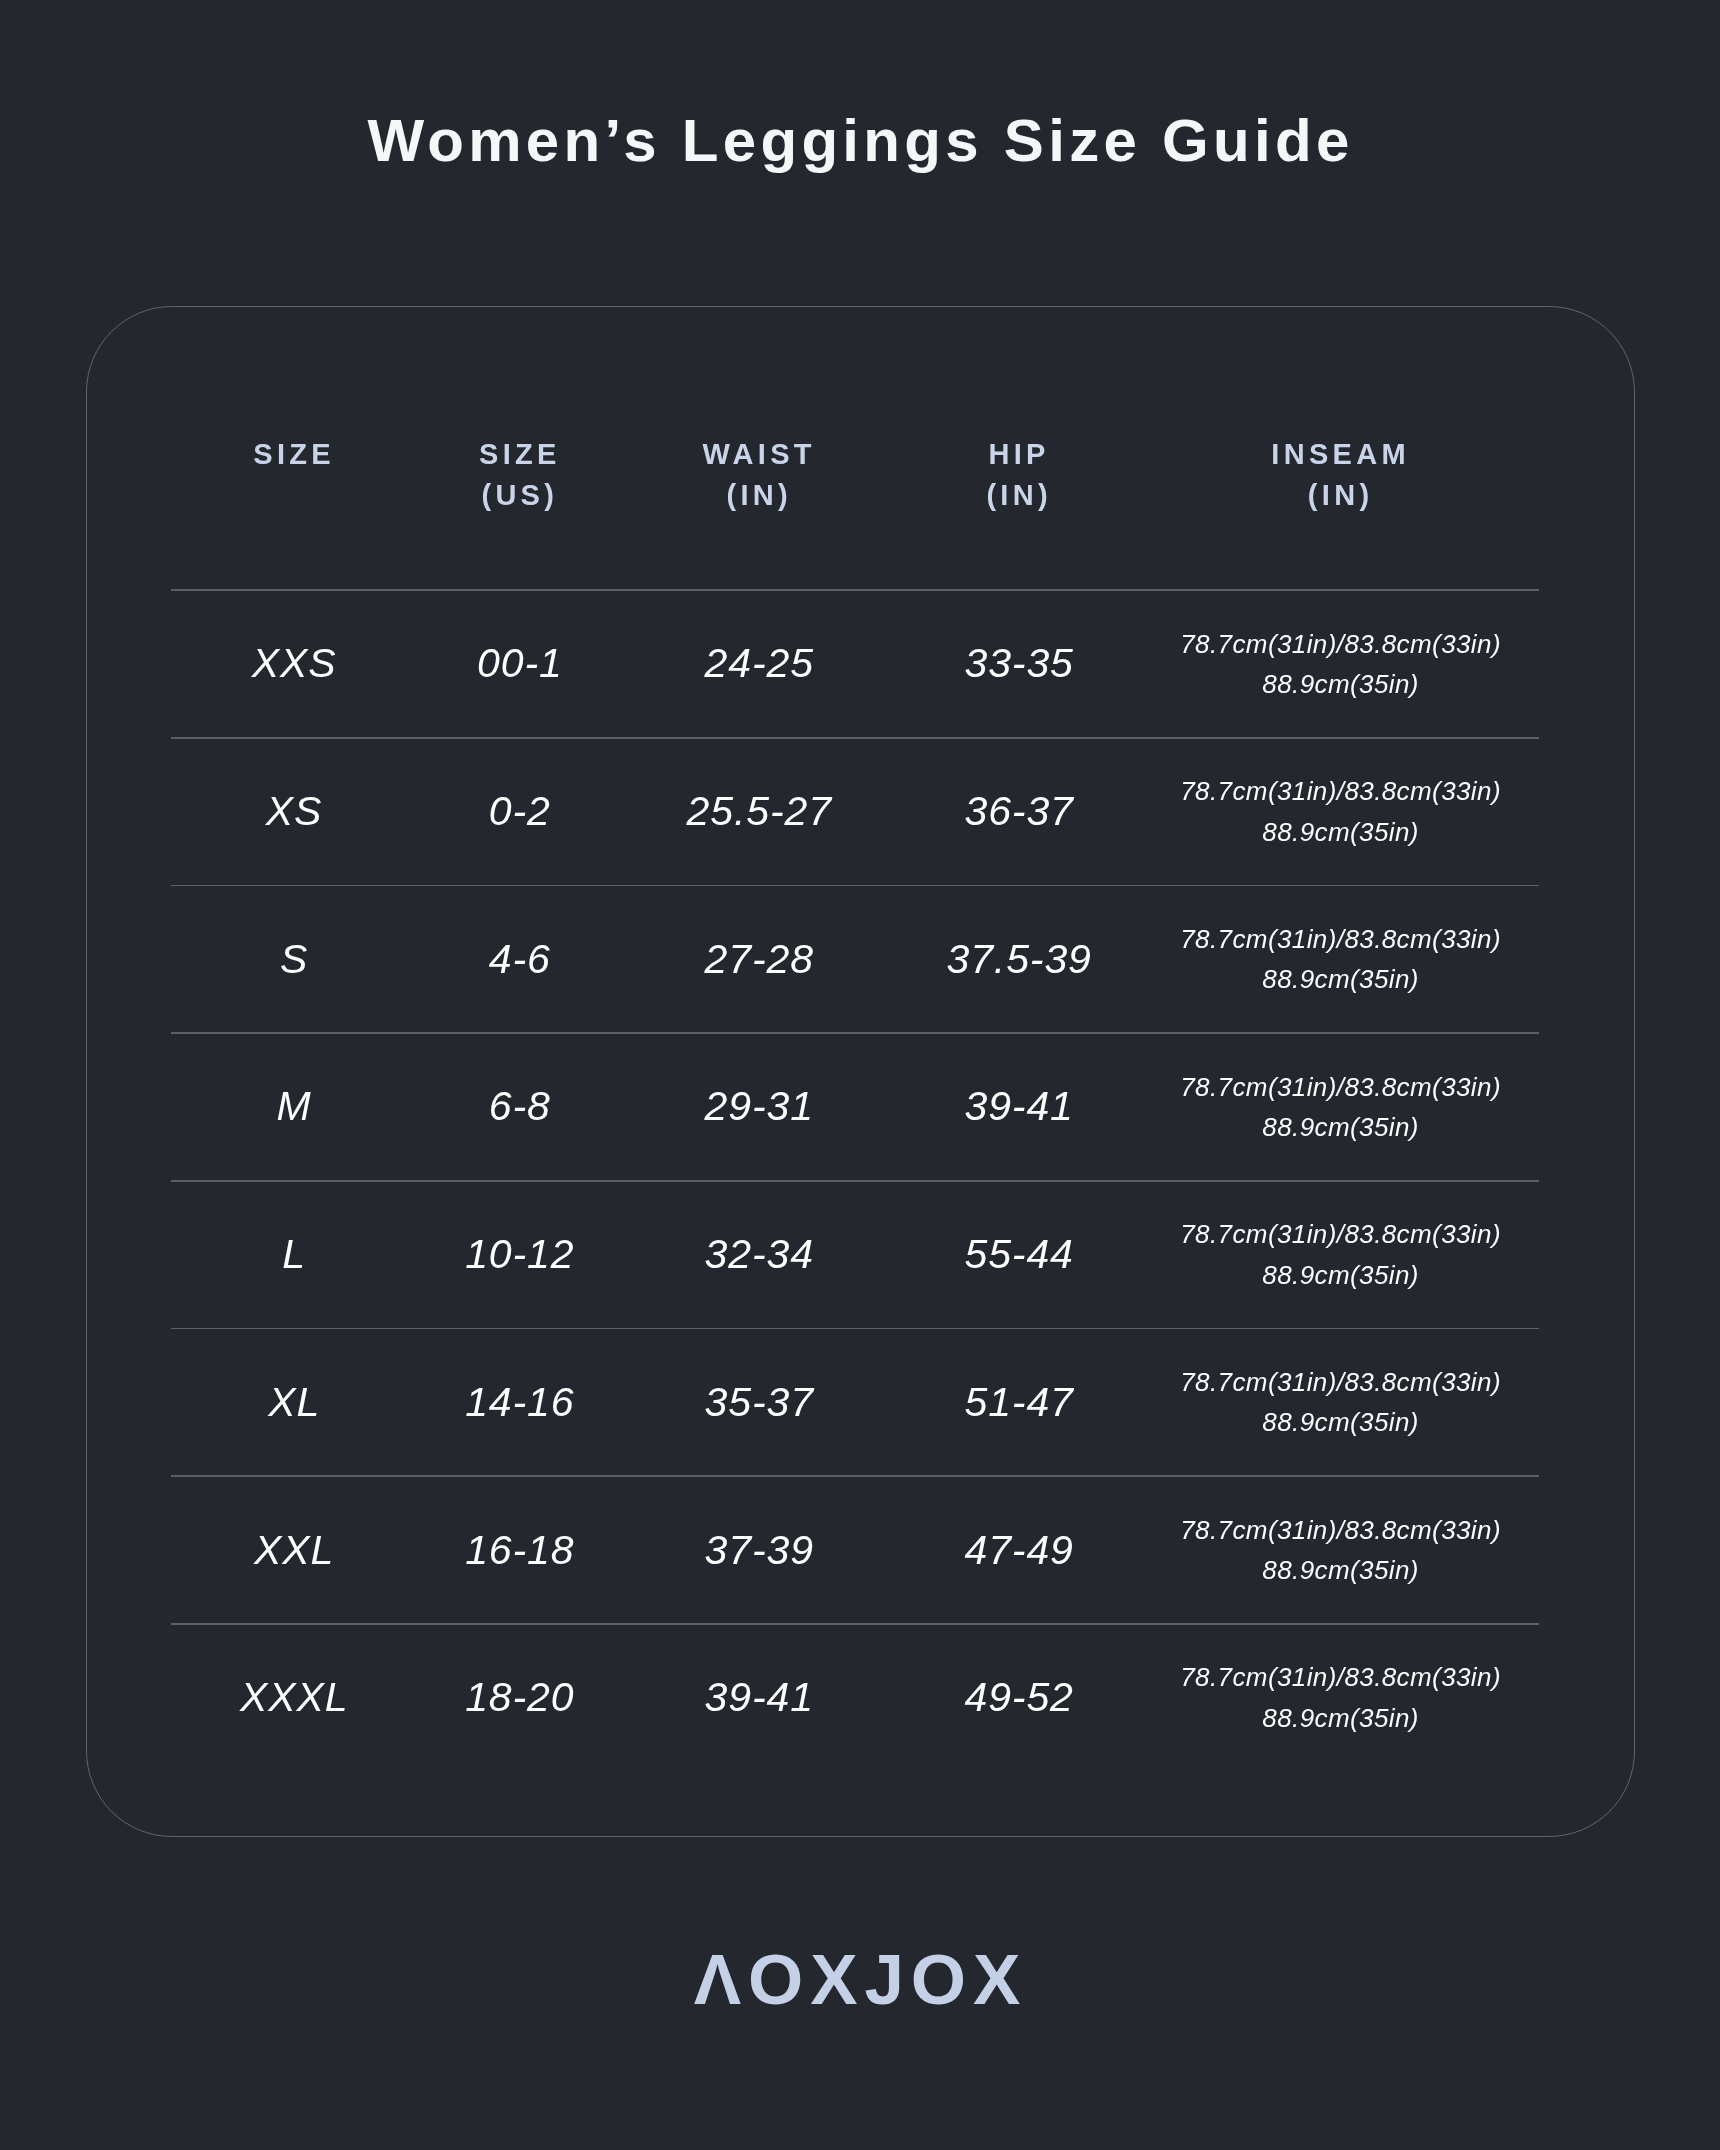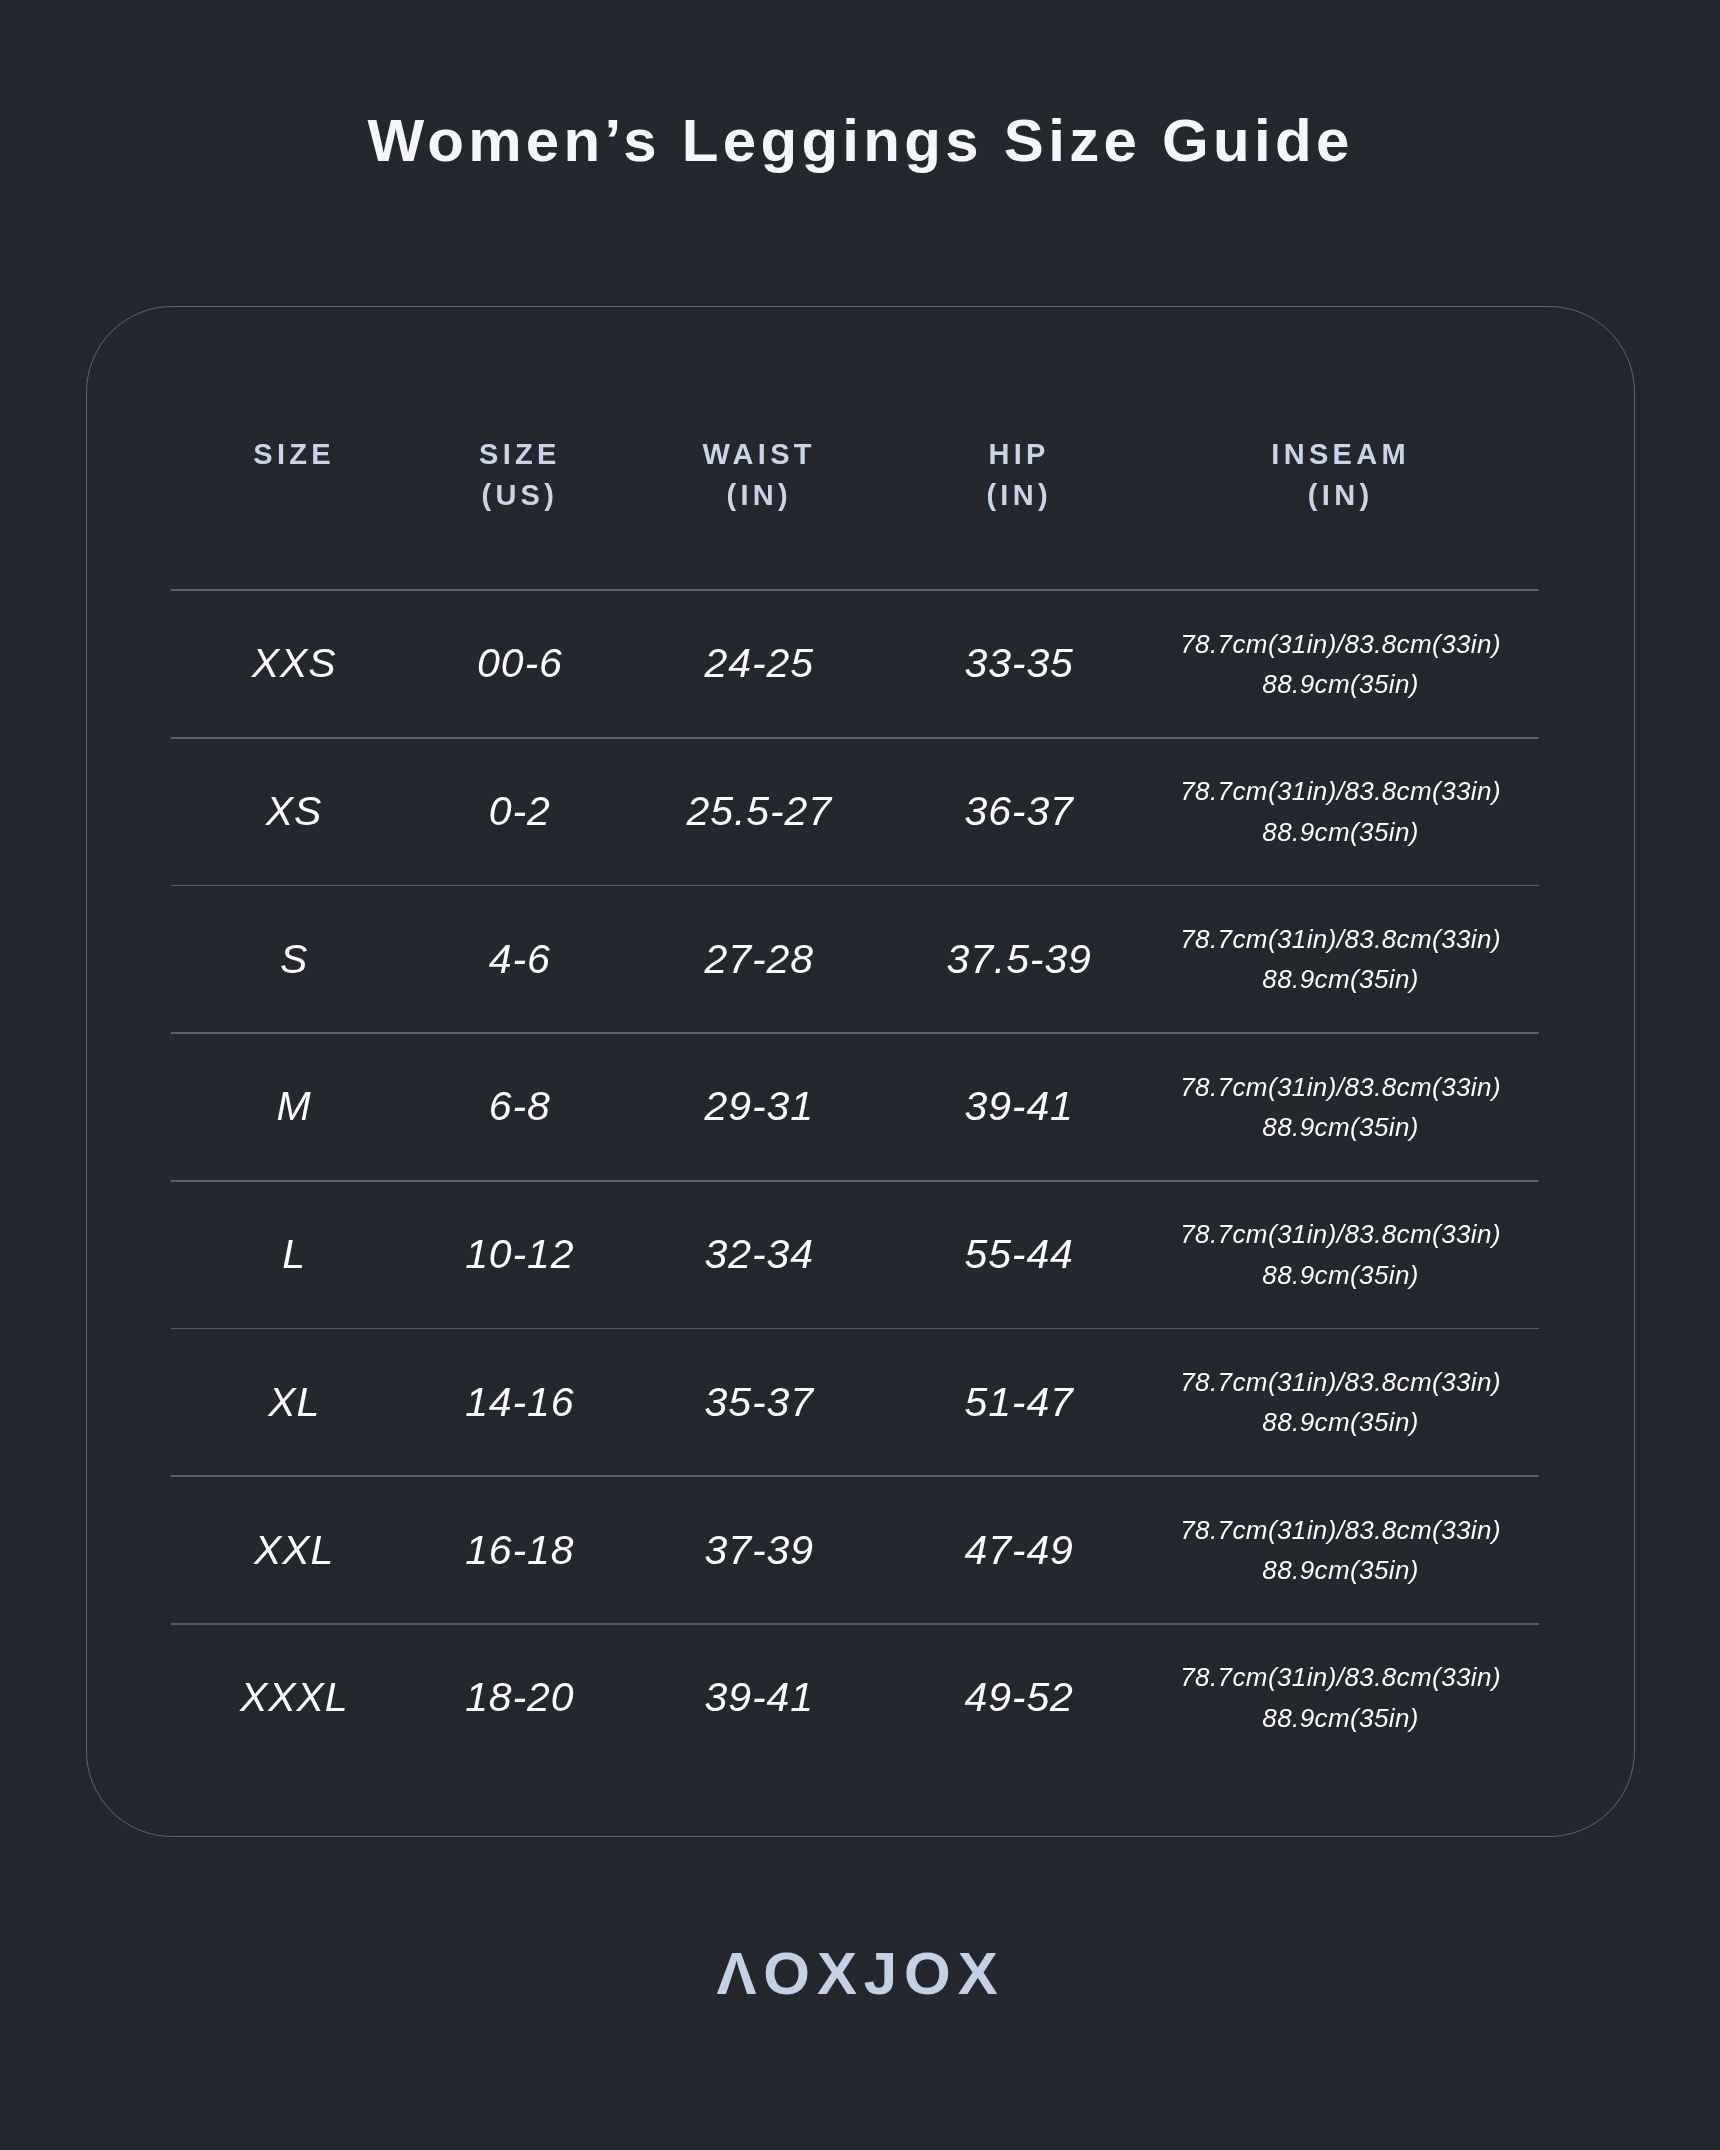--- a/index.html
+++ b/index.html
@@ -73,21 +73,21 @@
   .cell.inseam {
     font-size: 26px;
     letter-spacing: 0.4px;
     line-height: 1.55;
   }
   .cell.inseam span { display: block; }
   .brand {
     margin-top: 102px;
     text-align: center;
     color: #c3d0e6;
-    font-size: 60px;
+    font-size: 71px;
     font-weight: 700;
     letter-spacing: 6.9px;
   }
 </style>
 </head>
 <body>
 
 <div class="page">
 
   <h1 class="page-title">Women’s Leggings Size Guide</h1>
@@ -114,21 +114,21 @@
       <div class="th">
         <span>INSEAM</span>
         <span class="unit">(IN)</span>
       </div>
     </div>
 
     <div class="divider"></div>
 
     <div class="t-row">
       <div class="cell">XXS</div>
-      <div class="cell">00-6</div>
+      <div class="cell">00-1</div>
       <div class="cell">24-25</div>
       <div class="cell">33-35</div>
       <div class="cell inseam">
         <span>78.7cm(31in)/83.8cm(33in)</span>
         <span>88.9cm(35in)</span>
       </div>
     </div>
     <div class="divider"></div>
 
     <div class="t-row">

